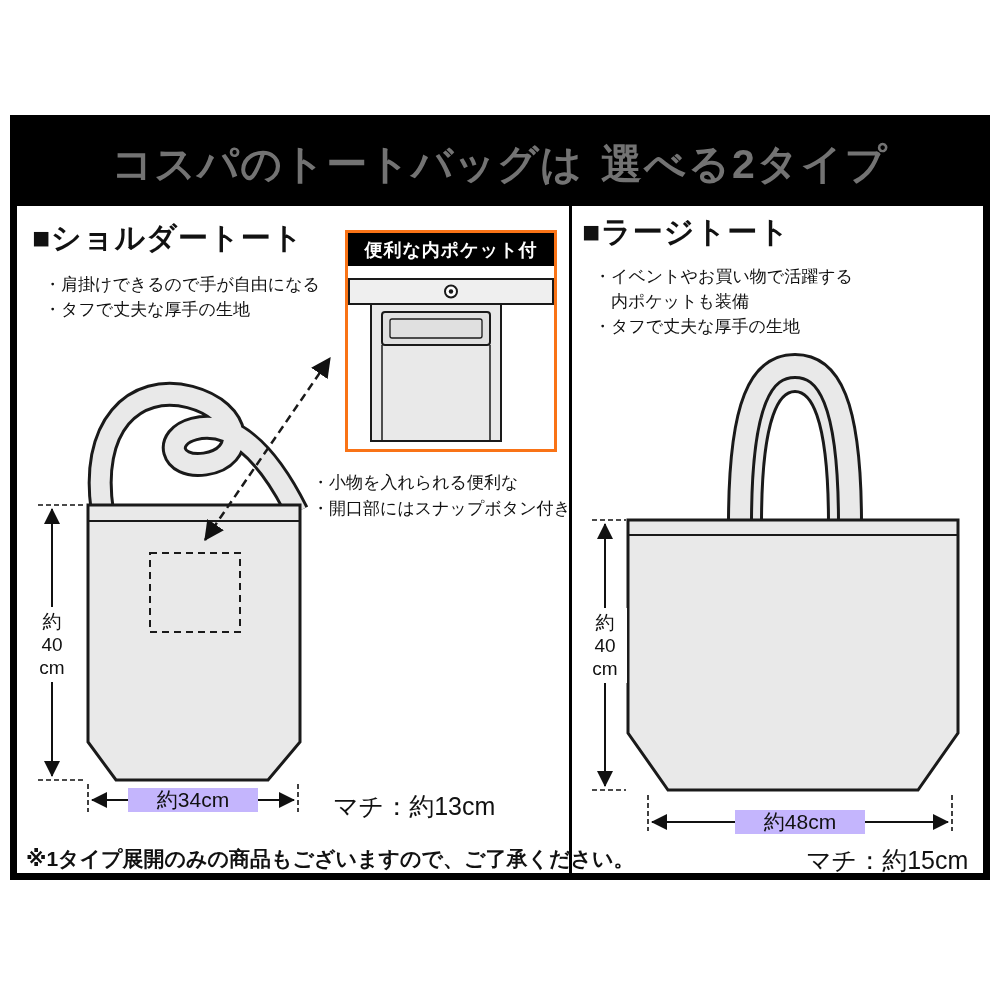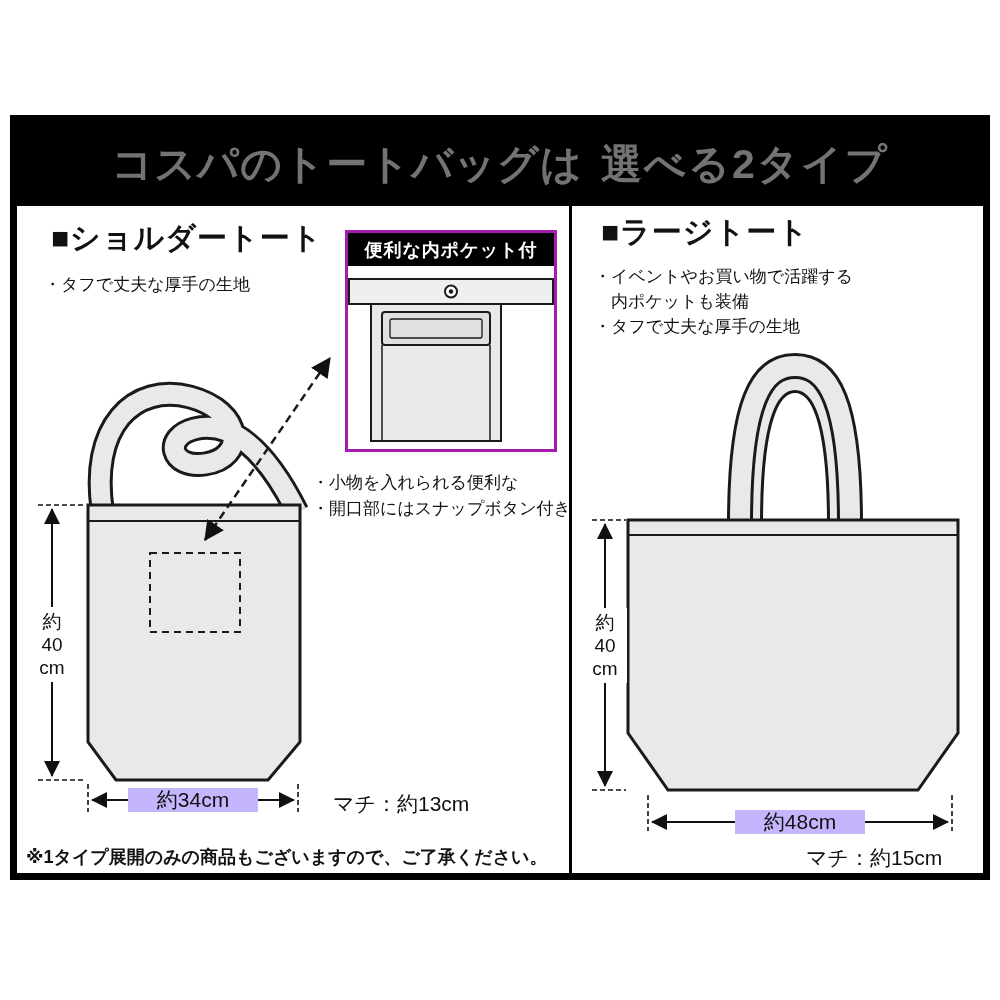--- a/index.html
+++ b/index.html
@@ -14,39 +14,39 @@
     border:7px solid #000;box-sizing:border-box;background:#fff;
   }
   .banner{
     left:17px;top:122px;width:966px;height:84px;background:#000;
     display:flex;justify-content:center;align-items:baseline;gap:18px;
     color:#737373;font-weight:bold;white-space:nowrap;
   }
   .banner-prefix{font-size:41px;line-height:84px;letter-spacing:1px;}
   .banner-big{font-size:41px;line-height:84px;letter-spacing:2px;}
   .divider{left:569px;top:206px;width:3px;height:667px;background:#000;}
-  .heading{font-size:30px;font-weight:bold;letter-spacing:1px;white-space:nowrap;margin-left:19px;}
+  .heading{font-size:30px;font-weight:bold;letter-spacing:1px;white-space:nowrap;}
   .feat-line{font-size:17px;line-height:25px;white-space:nowrap;}
   .inset{
     left:345px;top:230px;width:212px;height:222px;
-    border:3px solid #a21caf;box-sizing:border-box;background:transparent;
+    border:3px solid #f97316;box-sizing:border-box;background:transparent;
   }
   .inset-header{
     height:33px;background:#000;color:#fff;font-size:18px;font-weight:bold;
     display:flex;align-items:center;justify-content:center;letter-spacing:1px;
     white-space:nowrap;
   }
   .notes-line{font-size:17px;line-height:26px;white-space:nowrap;}
   .vdim{
     width:44px;text-align:center;background:#fff;font-size:19px;line-height:23px;
     padding:3px 0;
   }
   .hdim{width:130px;text-align:center;background:#c4b5fd;font-size:21px;line-height:24px;}
-  .gusset{font-size:21px;white-space:nowrap;}
-  .footnote{font-size:18px;font-weight:bold;white-space:nowrap;}
+  .gusset{font-size:25px;white-space:nowrap;}
+  .footnote{font-size:21px;font-weight:bold;white-space:nowrap;}
   svg.draw{left:0;top:0;pointer-events:none;}
 </style>
 </head>
 <body>
 
 <div class="abs frame"></div>
 
 <svg class="abs draw" width="1000" height="1000" viewBox="0 0 1000 1000">
   <defs>
     <marker id="arrow" viewBox="0 0 8 8" markerWidth="8" markerHeight="8" refX="7.5" refY="4" orient="auto-start-reverse">
@@ -110,20 +110,21 @@
 
 <div class="abs banner">
   <span class="banner-prefix">コスパのトートバッグは</span>
   <span class="banner-big">選べる2タイプ</span>
 </div>
 
 <div class="abs divider"></div>
 
 <div class="abs heading" style="left:32px;top:218px;">■ショルダートート</div>
 <div class="abs" style="left:44px;top:272px;">
+  <div class="feat-line">・肩掛けできるので手が自由になる</div>
   <div class="feat-line">・タフで丈夫な厚手の生地</div>
 </div>
 
 <div class="abs inset">
   <div class="inset-header">便利な内ポケット付</div>
 </div>
 
 <div class="abs" style="left:312px;top:470px;">
   <div class="notes-line">・小物を入れられる便利な</div>
   <div class="notes-line">・開口部にはスナップボタン付き</div>

